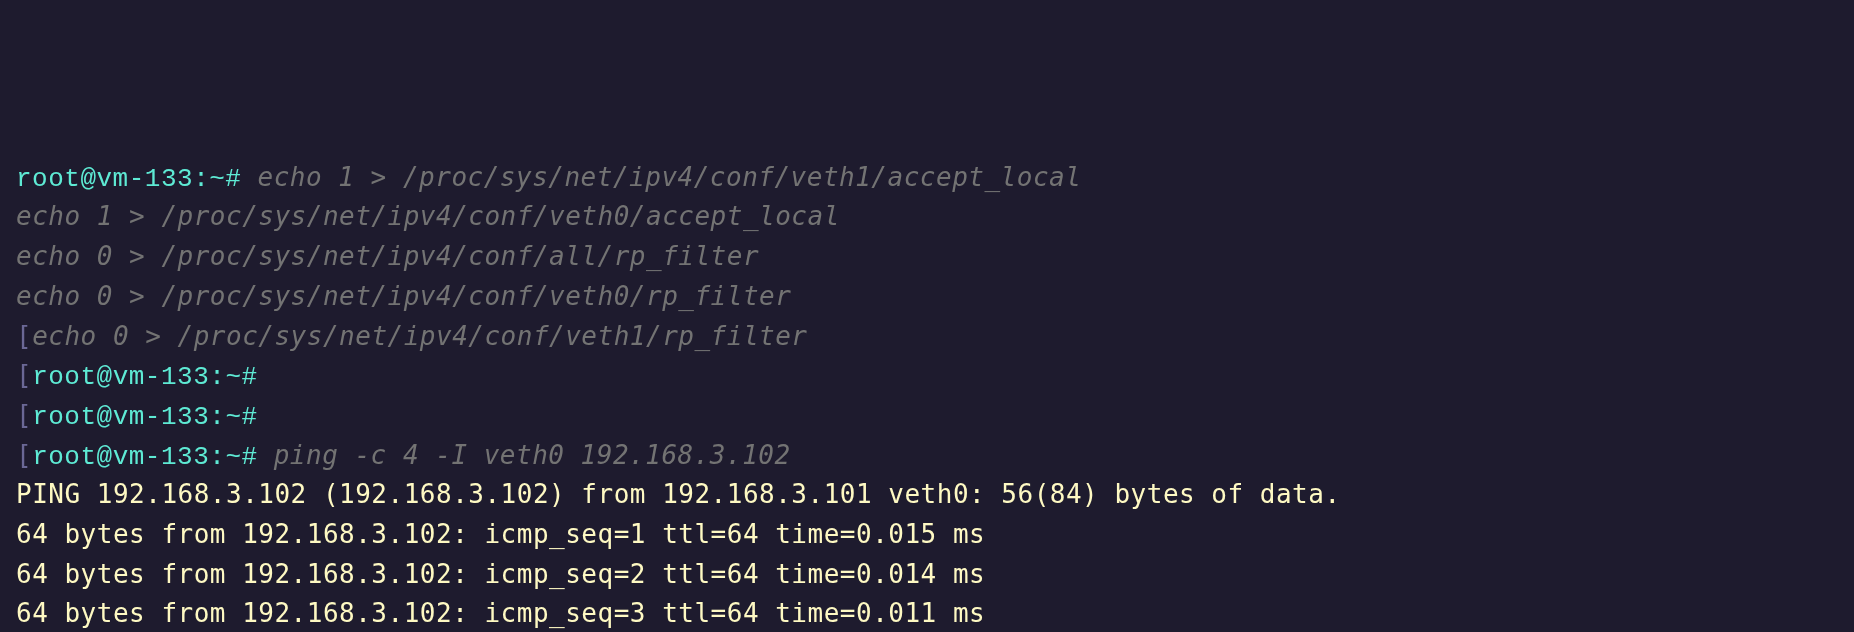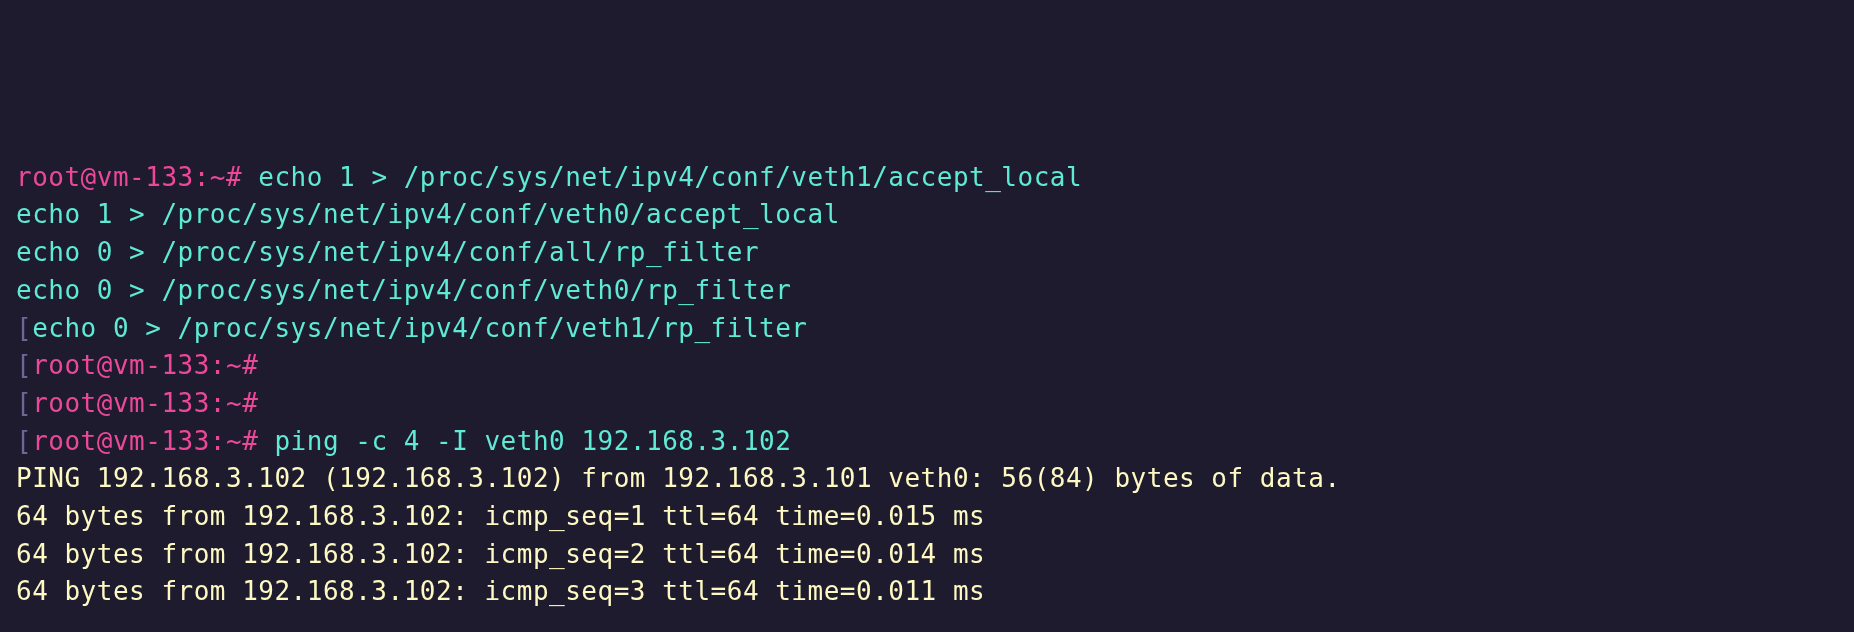--- a/index.html
+++ b/index.html
@@ -14,24 +14,26 @@
       color: #a6a0d4;
       padding: 8px 16px;
       line-height: 1.45;
       white-space: pre;
       letter-spacing: 0.5px;
     }
     .terminal-line {
       display: block;
     }
     .prompt-user {
-      color: #ec4899;
+      color: #5eead4;
+      font-family: Liberation Mono, monospace;
     }
     .command-text {
-      color: #5eead4;
+      color: #737373;
+      font-style: italic;
     }
     .output-text {
       color: #fef9c3;
     }
     .bracket {
       color: #6b6896;
     }
   </style>
 </head>
 <body>

